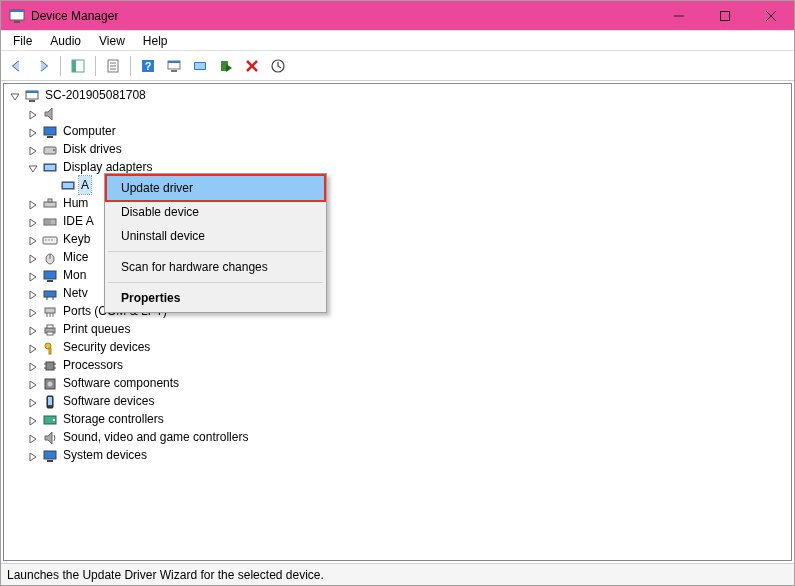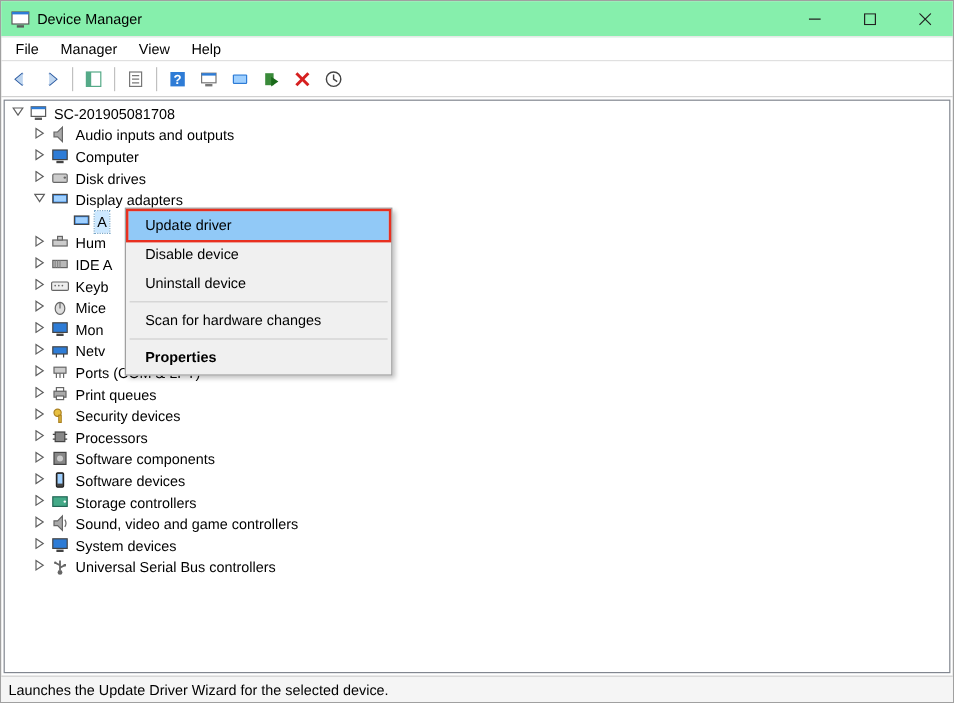--- a/index.html
+++ b/index.html
@@ -16,21 +16,21 @@
     width: 795px;
     height: 586px;
     border: 1px solid #a0a0a0;
     background: #fff;
     display: flex;
     flex-direction: column;
   }
   
   .titlebar {
     height: 30px;
-    background: #86efac;
+    background: #ec4899;
     display: flex;
     align-items: center;
     border-bottom: 1px solid #e8e8e8;
   }
   .titlebar .app-icon {
     width: 16px; height: 16px; margin: 0 6px 0 8px;
     display: flex; align-items: center; justify-content: center;
   }
   .titlebar .title { flex: 0 0 auto; }
   .titlebar .spacer { flex: 1; }
@@ -77,21 +77,21 @@
     background: #fff;
     position: relative;
   }
   .tree {
     padding: 2px 0 2px 4px;
     font-size: 12px;
     line-height: 18px;
   }
   .node {
     display: flex;
-    align-items: flex-start;
+    align-items: flex-end;
     height: 18px;
     white-space: nowrap;
   }
   .tw {
     width: 14px; height: 14px;
     display: flex; align-items: center; justify-content: center;
     color: #606060;
     flex-shrink: 0;
   }
   .tw.blank { visibility: hidden; }
@@ -172,21 +172,21 @@
     <div class="winbtn close">
       <svg width="10" height="10" viewBox="0 0 10 10">
           <line x1="0" y1="0" x2="10" y2="10" stroke="currentColor" stroke-width="1"></line>
           <line x1="10" y1="0" x2="0" y2="10" stroke="currentColor" stroke-width="1"></line>
         </svg>
     </div>
   </div>
 
   <div class="menubar">
     <div class="menuitem">File</div>
-    <div class="menuitem">Manager</div>
+    <div class="menuitem">Audio</div>
     <div class="menuitem">View</div>
     <div class="menuitem">Help</div>
   </div>
 
   <div class="toolbar">
     <div class="tbtn">
       <svg width="16" height="16" viewBox="0 0 16 16">
           <path d="M10 3 L4 8 L10 13" fill="none" stroke="#2b5aa0" stroke-width="1.5"></path>
           <path d="M10 3 L4 8 L10 13 Z" fill="#bed5ef"></path>
         </svg>
@@ -277,21 +277,20 @@
         <span class="tw">
             <svg width="10" height="10" viewBox="0 0 10 10">
               <path d="M2 1 L8 5 L2 9 Z" fill="none" stroke="#606060"></path>
             </svg>
           </span>
         <span class="nicon">
             <svg width="16" height="16" viewBox="0 0 16 16">
               <path d="M3 6 L6 6 L10 2 L10 14 L6 10 L3 10 Z" fill="#aaa" stroke="#666"></path>
             </svg>
           </span>
-        <span class="nlabel">Audio inputs and outputs</span>
       </div>
 
       <div class="node">
         <span class="indent"></span>
         <span class="tw">
             <svg width="10" height="10" viewBox="0 0 10 10">
               <path d="M2 1 L8 5 L2 9 Z" fill="none" stroke="#606060"></path>
             </svg>
           </span>
         <span class="nicon">
@@ -590,39 +589,20 @@
           </span>
         <span class="nicon">
             <svg width="16" height="16" viewBox="0 0 16 16">
               <rect x="2" y="3" width="12" height="8" fill="#2e7cd6" stroke="#444"></rect>
               <rect x="5" y="12" width="6" height="2" fill="#444"></rect>
             </svg>
           </span>
         <span class="nlabel">System devices</span>
       </div>
 
-      <div class="node">
-        <span class="indent"></span>
-        <span class="tw">
-            <svg width="10" height="10" viewBox="0 0 10 10">
-              <path d="M2 1 L8 5 L2 9 Z" fill="none" stroke="#606060"></path>
-            </svg>
-          </span>
-        <span class="nicon">
-            <svg width="16" height="16" viewBox="0 0 16 16">
-              <circle cx="8" cy="13" r="2" fill="#666"></circle>
-              <line x1="8" y1="11" x2="8" y2="3" stroke="#666" stroke-width="1.5"></line>
-              <line x1="8" y1="7" x2="4" y2="5" stroke="#666" stroke-width="1.5"></line>
-              <line x1="8" y1="9" x2="12" y2="7" stroke="#666" stroke-width="1.5"></line>
-              <circle cx="4" cy="5" r="1" fill="#666"></circle>
-              <rect x="11" y="6" width="2" height="2" fill="#666"></rect>
-            </svg>
-          </span>
-        <span class="nlabel">Universal Serial Bus controllers</span>
-      </div>
 
     </div>
 
     <div class="context-menu">
       <div class="cm-item highlight">Update driver</div>
       <div class="cm-item">Disable device</div>
       <div class="cm-item">Uninstall device</div>
       <div class="cm-sep"></div>
       <div class="cm-item">Scan for hardware changes</div>
       <div class="cm-sep"></div>

